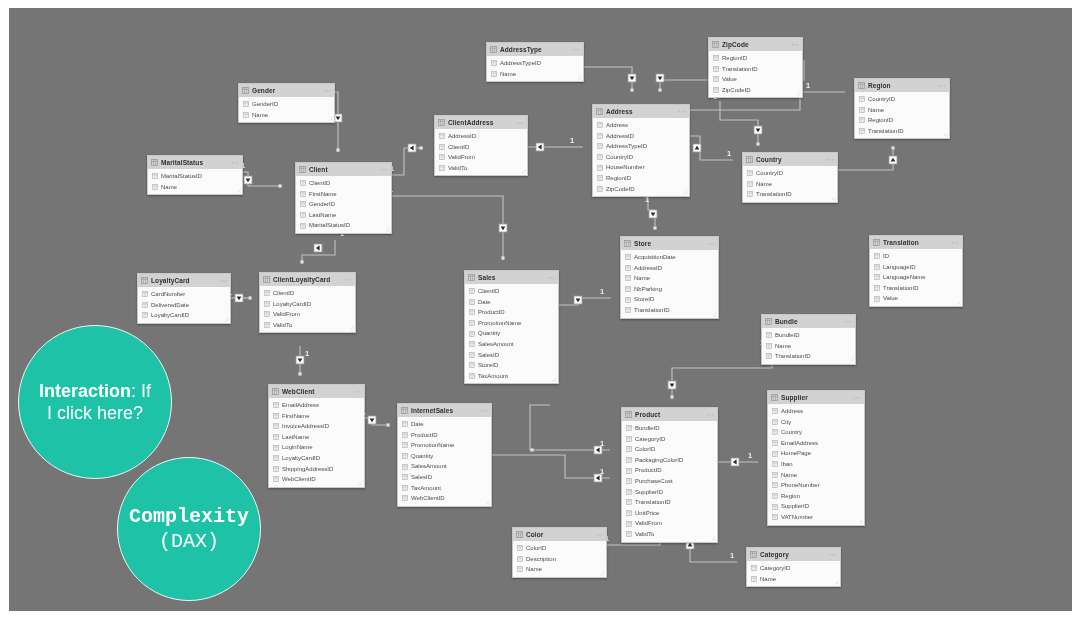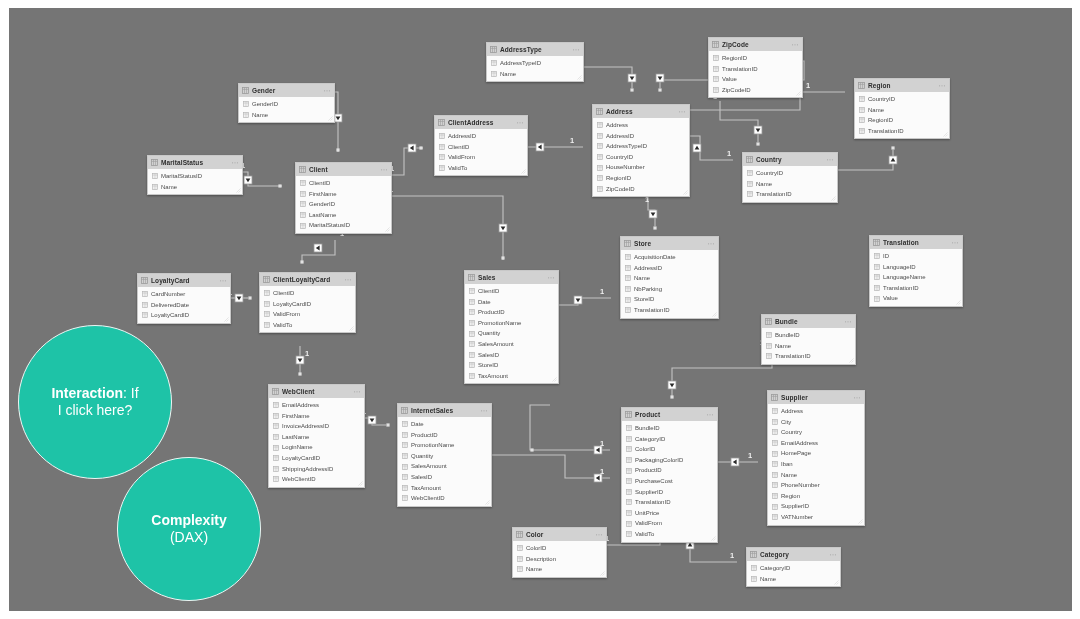--- a/index.html
+++ b/index.html
@@ -129,22 +129,22 @@
     background: #1ec3a7;
     border: 1.5px solid #eef6f4;
     display: flex;
     align-items: center;
     justify-content: center;
     text-align: center;
     color: #ffffff;
     box-sizing: border-box;
   }
   .bubble-text { padding: 0 14px; line-height: 1.25; }
-  #bubble-interaction .bubble-text { font-size: 14px; }
-  #bubble-complexity .bubble-text { font-size: 14px; }
+  #bubble-interaction .bubble-text { font-size: 18px; }
+  #bubble-complexity .bubble-text { font-size: 20px; font-family: Liberation Mono, monospace; }
   .b-strong { font-weight: bold; }
   .b-light { font-weight: normal; }
 </style>
 </head>
 <body>
 
 <div id="app">
   <div id="canvas">
 
     <svg id="rel-layer" viewBox="0 0 1063 603">

